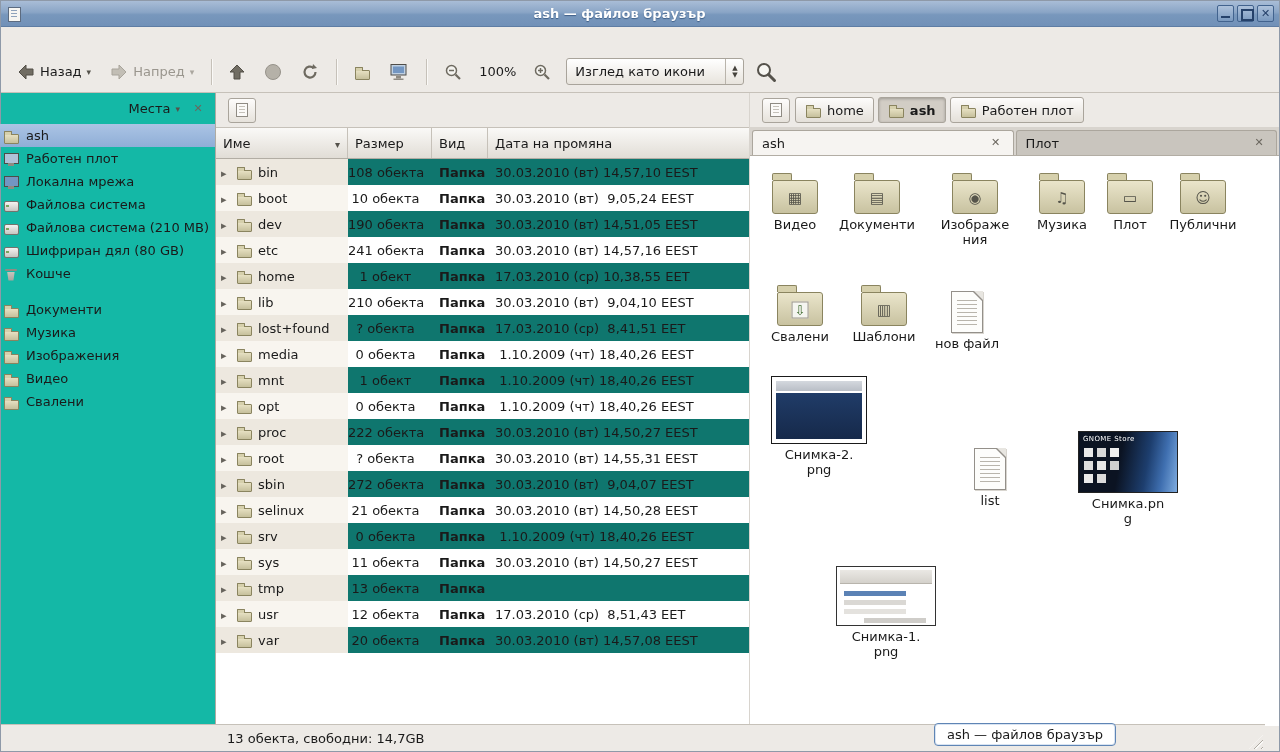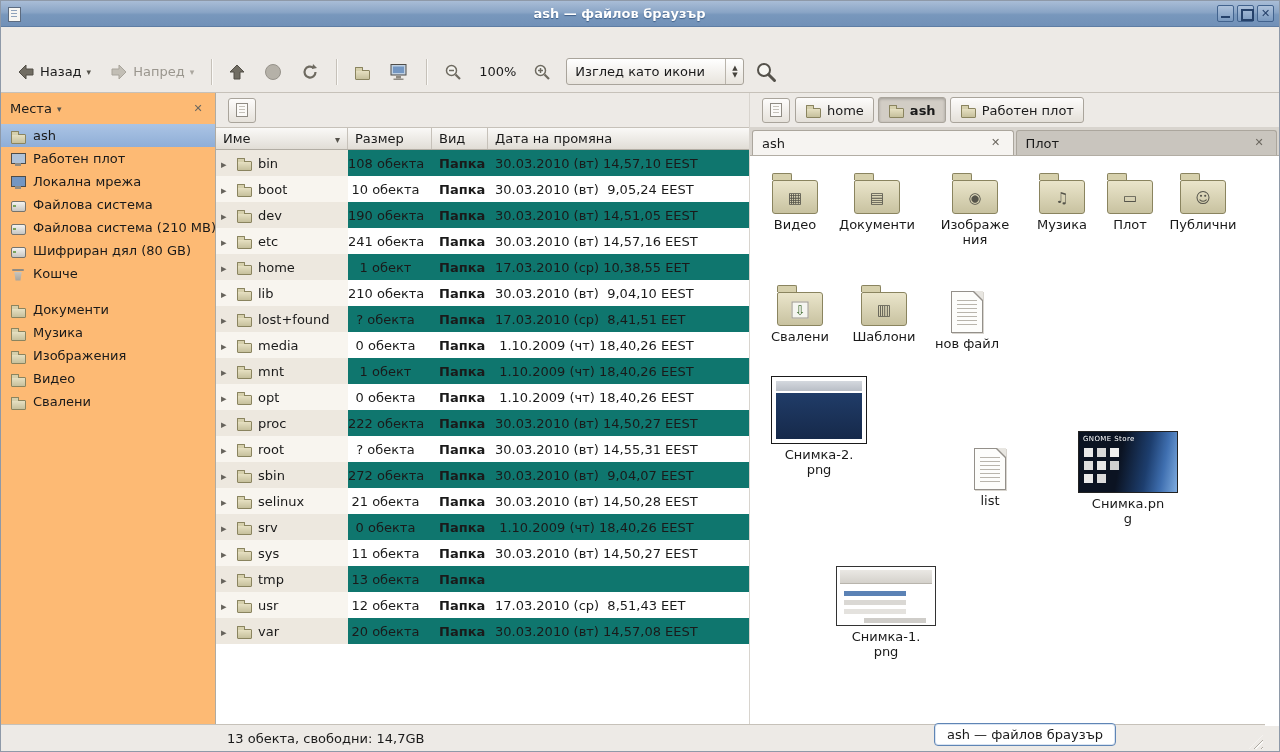--- a/index.html
+++ b/index.html
@@ -49,21 +49,21 @@
 
   
   .mini-page { width:12px; height:14px; background:#FBFAF8; border:1px solid #8F8B83; position:relative; flex:none; }
   .mini-page::before { content:""; position:absolute; left:2px; top:2px; right:2px; bottom:2px;
     background:repeating-linear-gradient(180deg,#C5C1B9 0 1px, transparent 1px 3px); }
 
   
   .main { display:flex; height:633px; }
 
   
-  .sidebar { width:215px; flex:none; border-right:1px solid #AFABA2; display:flex; flex-direction:column; background:#fdba74; }
+  .sidebar { width:215px; flex:none; border-right:1px solid #AFABA2; display:flex; flex-direction:column; background:#14b8a6;align-items:flex-end; }
   .sidebar-header { height:31px; display:flex; align-items:center; gap:5px; padding:0 9px; flex:none; }
   .close-x { width:16px; height:16px; position:relative; cursor:default; }
   .close-x::before { content:"✕"; position:absolute; inset:0; text-align:center; line-height:16px; font-size:11px; color:#6B675F; }
   .spacer { flex:1; }
   .side-item { height:23px; display:flex; align-items:center; gap:7px; padding:0 6px 0 9px; cursor:default; }
   .side-item.selected { background:linear-gradient(180deg,#ABC4E4,#8FAED7); }
   .side-item.separator { height:13px; pointer-events:none; }
   .si { width:16px; height:16px; position:relative; flex:none; }
   .si-label { white-space:nowrap; }
 
@@ -82,21 +82,21 @@
   .icon-drive .si::after { content:""; position:absolute; left:3px; top:8px; width:3px; height:2px; background:#7AA35C; }
   .icon-trash .si::before { content:""; position:absolute; left:3px; top:6px; width:10px; height:9px;
     background:linear-gradient(#C9C5BD,#A7A39B); clip-path:polygon(12% 0,88% 0,75% 100%,25% 100%); }
   .icon-trash .si::after { content:""; position:absolute; left:2px; top:3px; width:12px; height:2px; background:#8F8B83; border-radius:1px; }
 
   
   .middle { width:533px; flex:none; display:flex; flex-direction:column; background:#fff; }
   .pane-topbar { height:34px; flex:none; background:#EDEAE6; display:flex; align-items:center; padding-left:12px; }
   .mini-btn { width:28px; height:25px; border:1px solid #A9A49B; border-radius:3px;
     background:linear-gradient(#FDFCFB,#E6E2DB); display:flex; align-items:center; justify-content:center; cursor:default; }
-  .list-header { height:23px; flex:none; display:flex; background:linear-gradient(#FAF9F7,#E1DDD6);
+  .list-header { height:32px; flex:none; display:flex; background:linear-gradient(#FAF9F7,#E1DDD6);
     border-top:1px solid #C6C1B9; border-bottom:1px solid #B2ADA4; }
   .hcell { display:flex; align-items:center; padding:0 7px; border-right:1px solid #C6C1B9; cursor:default; }
   .hcell.h-name { width:132px; }
   .hcell.h-size { width:84px; }
   .hcell.h-type { width:56px;align-items:center; }
   .hcell.h-date { flex:1; border-right:none; }
   .sort-icon::before { content:"▾"; font-size:10px; color:#55524B; }
   .rows { flex:1; overflow:hidden; background:#fff; }
   .row { height:26px; display:flex; align-items:center; cursor:default; }
   .row.odd  { background:#0f766e; }

